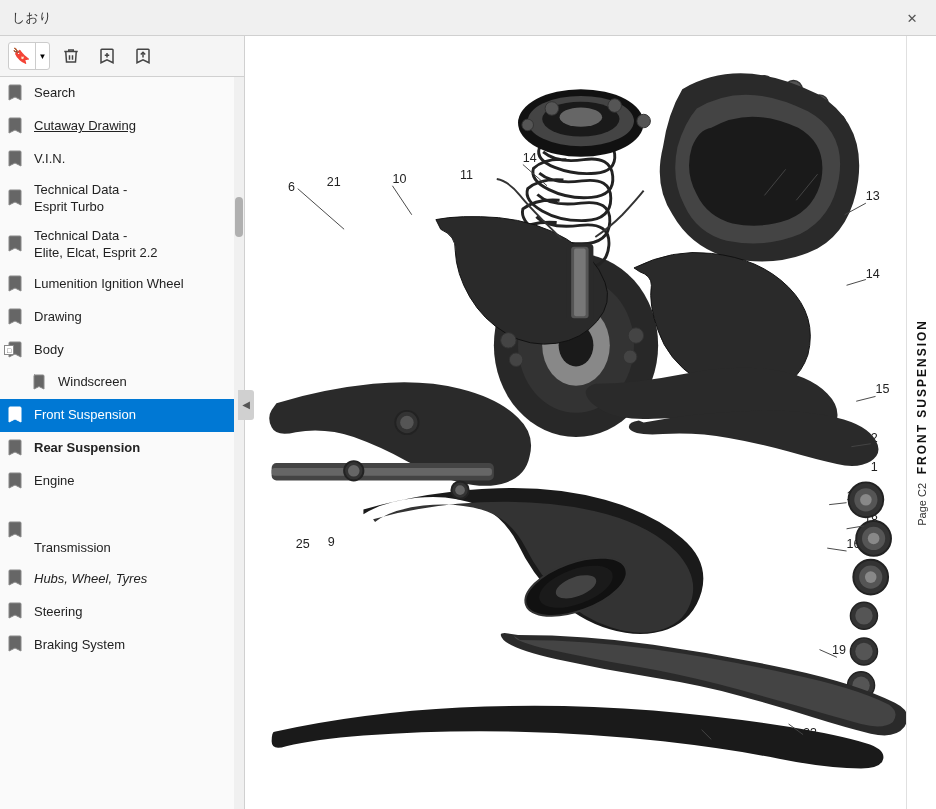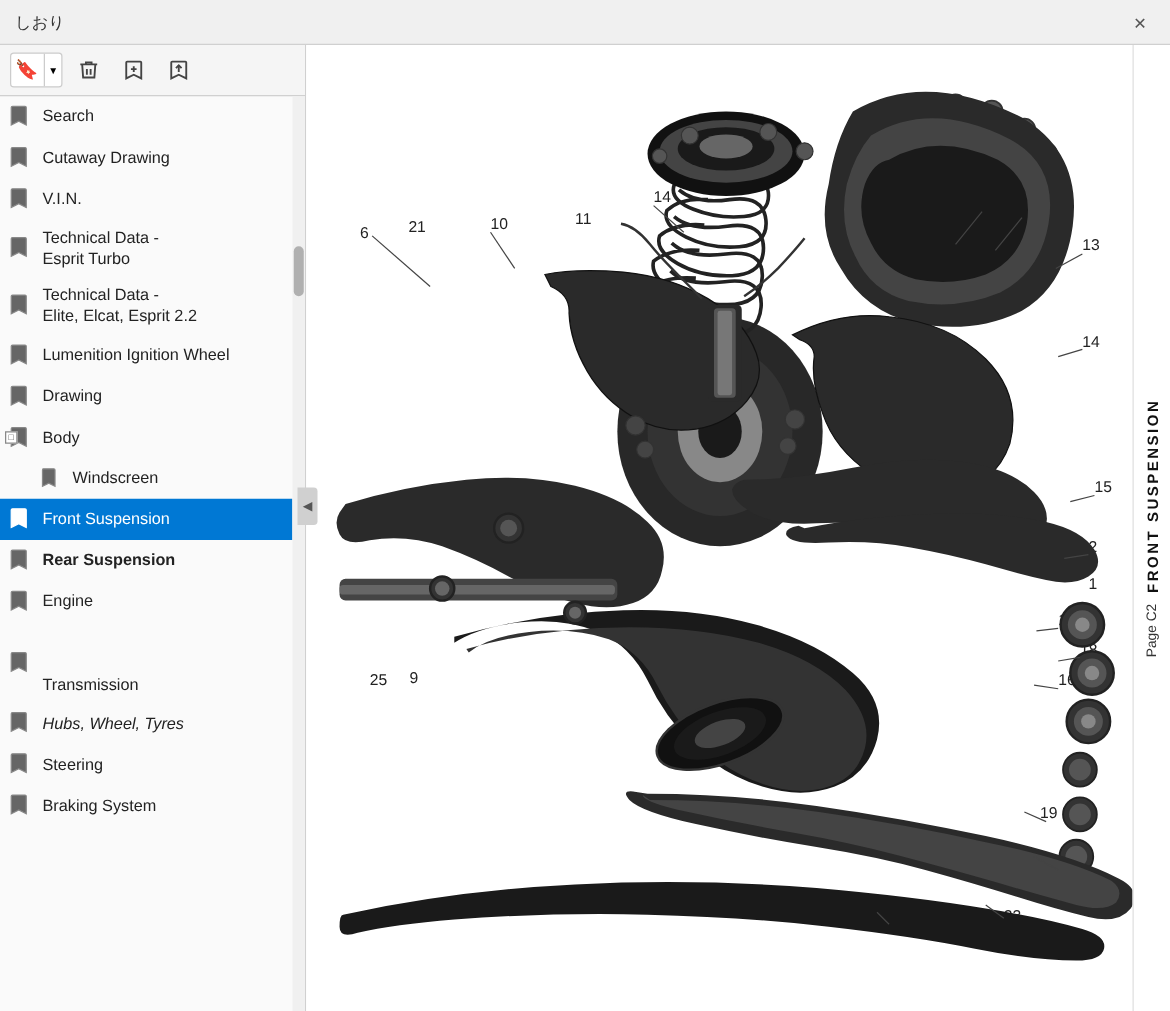--- a/index.html
+++ b/index.html
@@ -310,21 +310,21 @@
       <div class="nav-item">
             <span class="bookmark-icon"><svg width="14" height="17" viewBox="0 0 14 17">
                 <path d="M2 1h10a1 1 0 011 1v14l-6-3-6 3V2a1 1 0 011-1z" fill="#666" stroke="#888" stroke-width="1"></path>
               </svg></span>
             <span class="nav-item-text" style="white-space: pre-line;">Search</span>
           </div>
           <div class="nav-item">
             <span class="bookmark-icon"><svg width="14" height="17" viewBox="0 0 14 17">
                 <path d="M2 1h10a1 1 0 011 1v14l-6-3-6 3V2a1 1 0 011-1z" fill="#666" stroke="#888" stroke-width="1"></path>
               </svg></span>
-            <span class="nav-item-text" style="white-space: pre-line;">Cutaway Drawing</span>
+            <span class="nav-item-text" style="white-space: pre-line; text-decoration: underline;">Cutaway Drawing</span>
           </div>
           <div class="nav-item">
             <span class="bookmark-icon"><svg width="14" height="17" viewBox="0 0 14 17">
                 <path d="M2 1h10a1 1 0 011 1v14l-6-3-6 3V2a1 1 0 011-1z" fill="#666" stroke="#888" stroke-width="1"></path>
               </svg></span>
             <span class="nav-item-text" style="white-space: pre-line;">V.I.N.</span>
           </div>
           <div class="nav-item">
             <span class="bookmark-icon"><svg width="14" height="17" viewBox="0 0 14 17">
                 <path d="M2 1h10a1 1 0 011 1v14l-6-3-6 3V2a1 1 0 011-1z" fill="#666" stroke="#888" stroke-width="1"></path>

